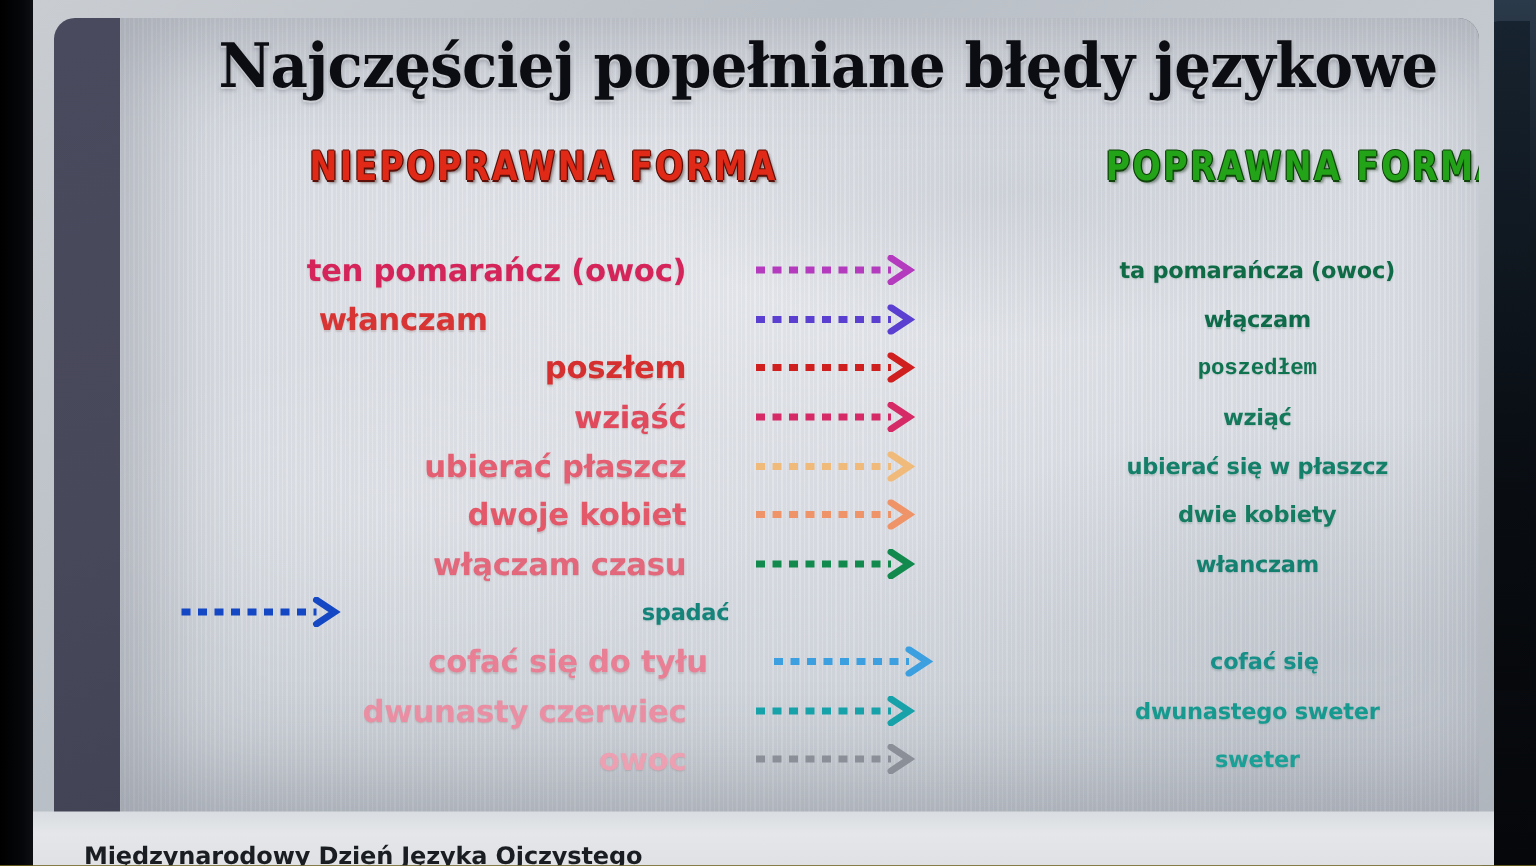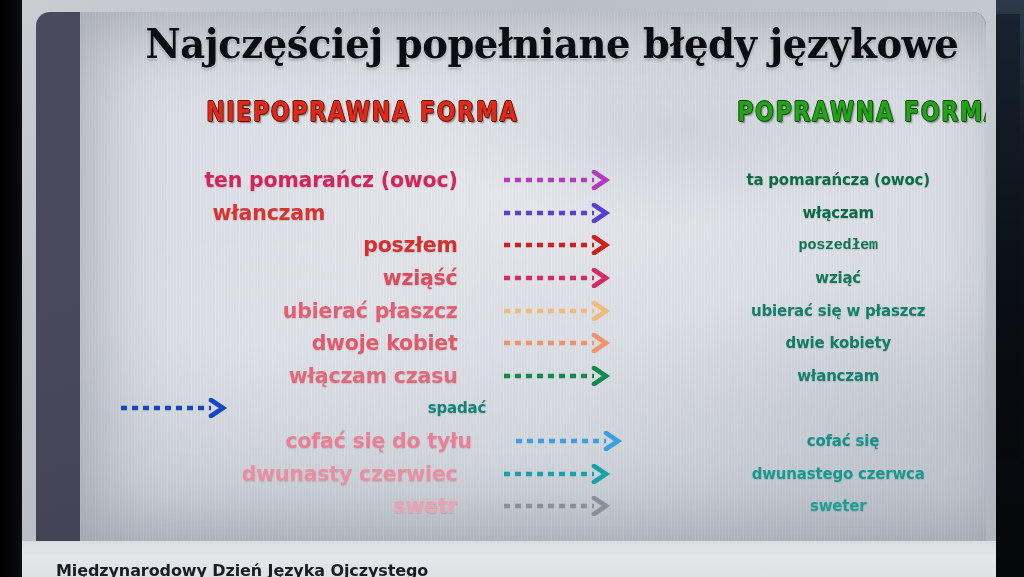--- a/index.html
+++ b/index.html
@@ -323,24 +323,24 @@
               <div class="cell-right" style="color: rgb(22, 144, 136);">cofać się</div>
             </div>
             <div class="row">
               <div class="cell-wrong" style="color: rgb(234, 143, 163);">dwunasty czerwiec</div>
               <div class="cell-arrow">
                 <svg class="arrow-svg" width="112" height="20" viewBox="0 0 112 20" xmlns="http://www.w3.org/2000/svg">
                   <line x1="2" y1="10" x2="92" y2="10" stroke="#16a2a8" stroke-width="4.6" stroke-linecap="butt" stroke-dasharray="6 5"></line>
                   <polyline points="92,2 104,10 92,18" fill="none" stroke="#16a2a8" stroke-width="4.6" stroke-linecap="round" stroke-linejoin="miter"></polyline>
                 </svg>
               </div>
-              <div class="cell-right" style="color: rgb(22, 154, 144);">dwunastego czerwca</div>
-            </div>
-            <div class="row">
-              <div class="cell-wrong" style="color: rgb(237, 160, 178);">swetr</div>
+              <div class="cell-right" style="color: rgb(22, 154, 144);">dwunastego sweter</div>
+            </div>
+            <div class="row">
+              <div class="cell-wrong" style="color: rgb(237, 160, 178);">owoc</div>
               <div class="cell-arrow">
                 <svg class="arrow-svg" width="112" height="20" viewBox="0 0 112 20" xmlns="http://www.w3.org/2000/svg">
                   <line x1="2" y1="10" x2="92" y2="10" stroke="#8b9098" stroke-width="4.6" stroke-linecap="butt" stroke-dasharray="6 5"></line>
                   <polyline points="92,2 104,10 92,18" fill="none" stroke="#8b9098" stroke-width="4.6" stroke-linecap="round" stroke-linejoin="miter"></polyline>
                 </svg>
               </div>
               <div class="cell-right" style="color: rgb(26, 160, 150);">sweter</div>
             </div>
           </div>
 

